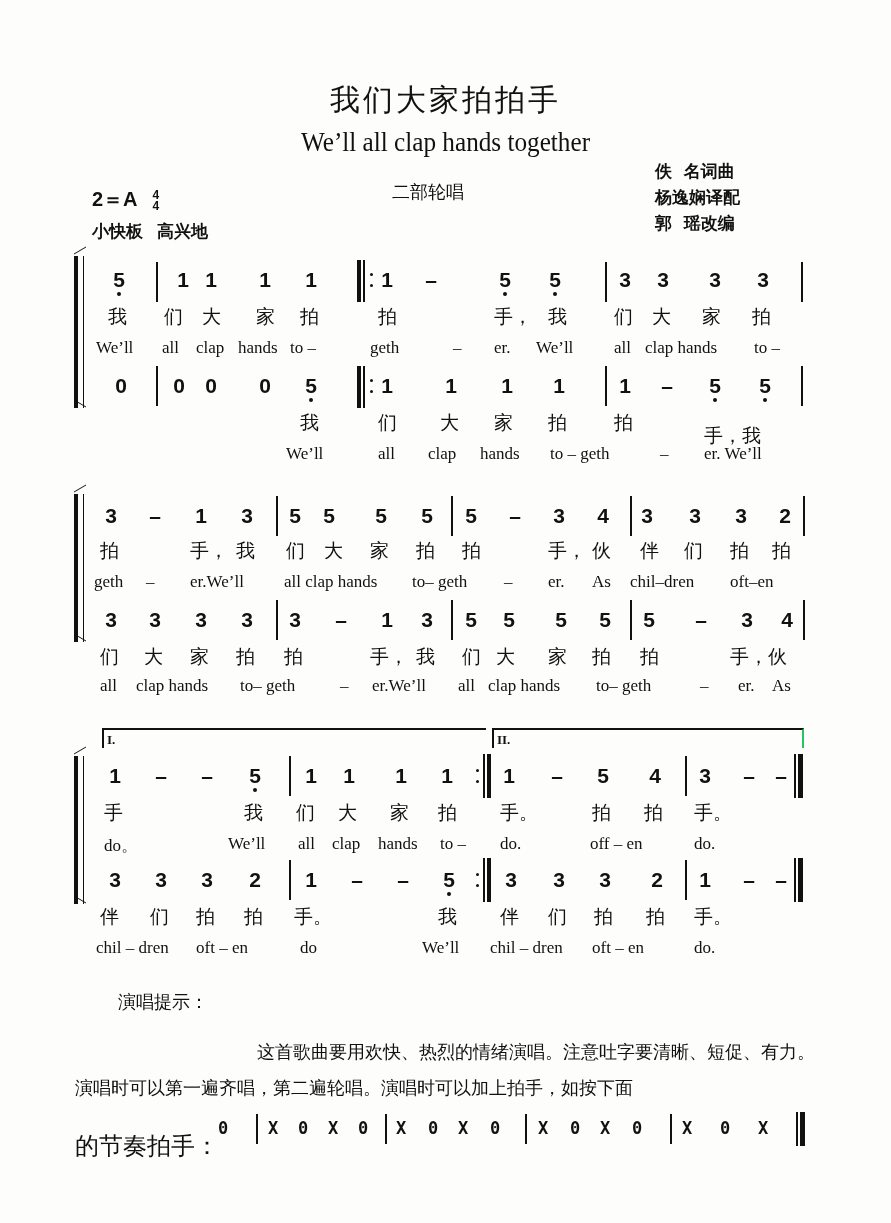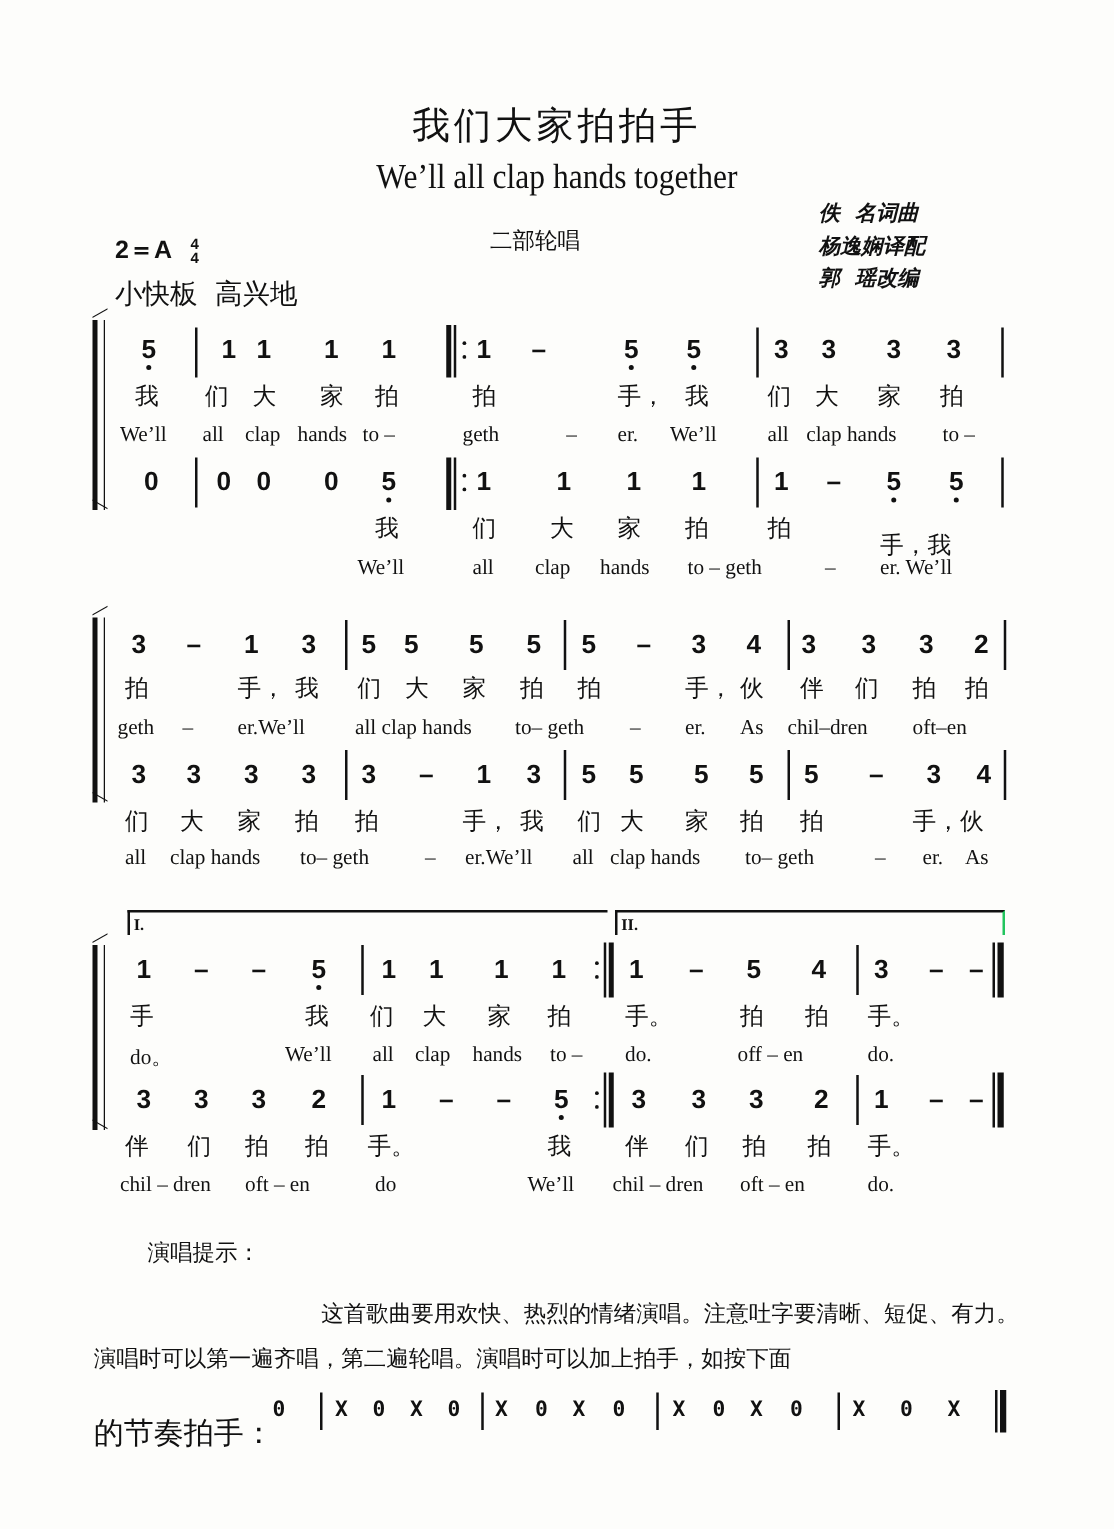--- a/index.html
+++ b/index.html
@@ -3,25 +3,25 @@
 <meta charset="utf-8">
 <style>
   html, body { margin:0; padding:0; background:#fdfdfb; }
   body { width:891px; height:1223px; position:relative; overflow:hidden; color:#111; font-family:"DejaVu Sans", sans-serif; }
   .abs { position:absolute; }
   .title-cn { left:0; width:891px; top:80px; text-align:center; font-size:30px; letter-spacing:3px; font-family:"DejaVu Sans", sans-serif; }
   .title-en { left:0; width:891px; top:126px; text-align:center; font-size:28px; font-family:"Liberation Serif", serif; transform:scaleX(0.9); }
   .key { left:92px; top:186px; font-size:20px; font-weight:bold; font-family:"Liberation Sans", sans-serif; }
   .key .ts { display:inline-block; vertical-align:middle; font-size:12px; line-height:11px; text-align:center; margin-left:10px; }
   .key .ts span { display:block; }
-  .tempo { left:92px; top:220px; font-size:22px; font-weight:normal; }
+  .tempo { left:92px; top:220px; font-size:17px; font-weight:bold; }
   .tempo span + span { margin-left:14px; }
   .form { left:392px; top:180px; font-size:18px; }
   .credits { left:655px; top:158px; font-size:17px; font-weight:bold; line-height:26px; }
-  .credits div { white-space:pre;font-style:italic; }
+  .credits div { white-space:pre; }
 
   .note { position:absolute; font-family:"Liberation Sans", sans-serif; font-weight:bold; font-size:21px; width:22px; text-align:center; }
   .note.low::after { content:""; position:absolute; left:9px; bottom:-4px; width:4px; height:4px; border-radius:2px; background:#111; }
   .lyr-cn { position:absolute; font-size:19px; white-space:nowrap; }
   .lyr-en { position:absolute; font-size:17px; white-space:nowrap; font-family:"Liberation Serif", serif; }
   .bar { position:absolute; width:2px; background:#111; }
   .dbar { position:absolute; width:8px; }
   .dbar::before { content:""; position:absolute; left:0; top:0; bottom:0; width:2px; background:#111; }
   .dbar::after { content:""; position:absolute; left:4px; top:0; bottom:0; width:4px; background:#111; }
   .rep-start { position:absolute; width:14px; }

